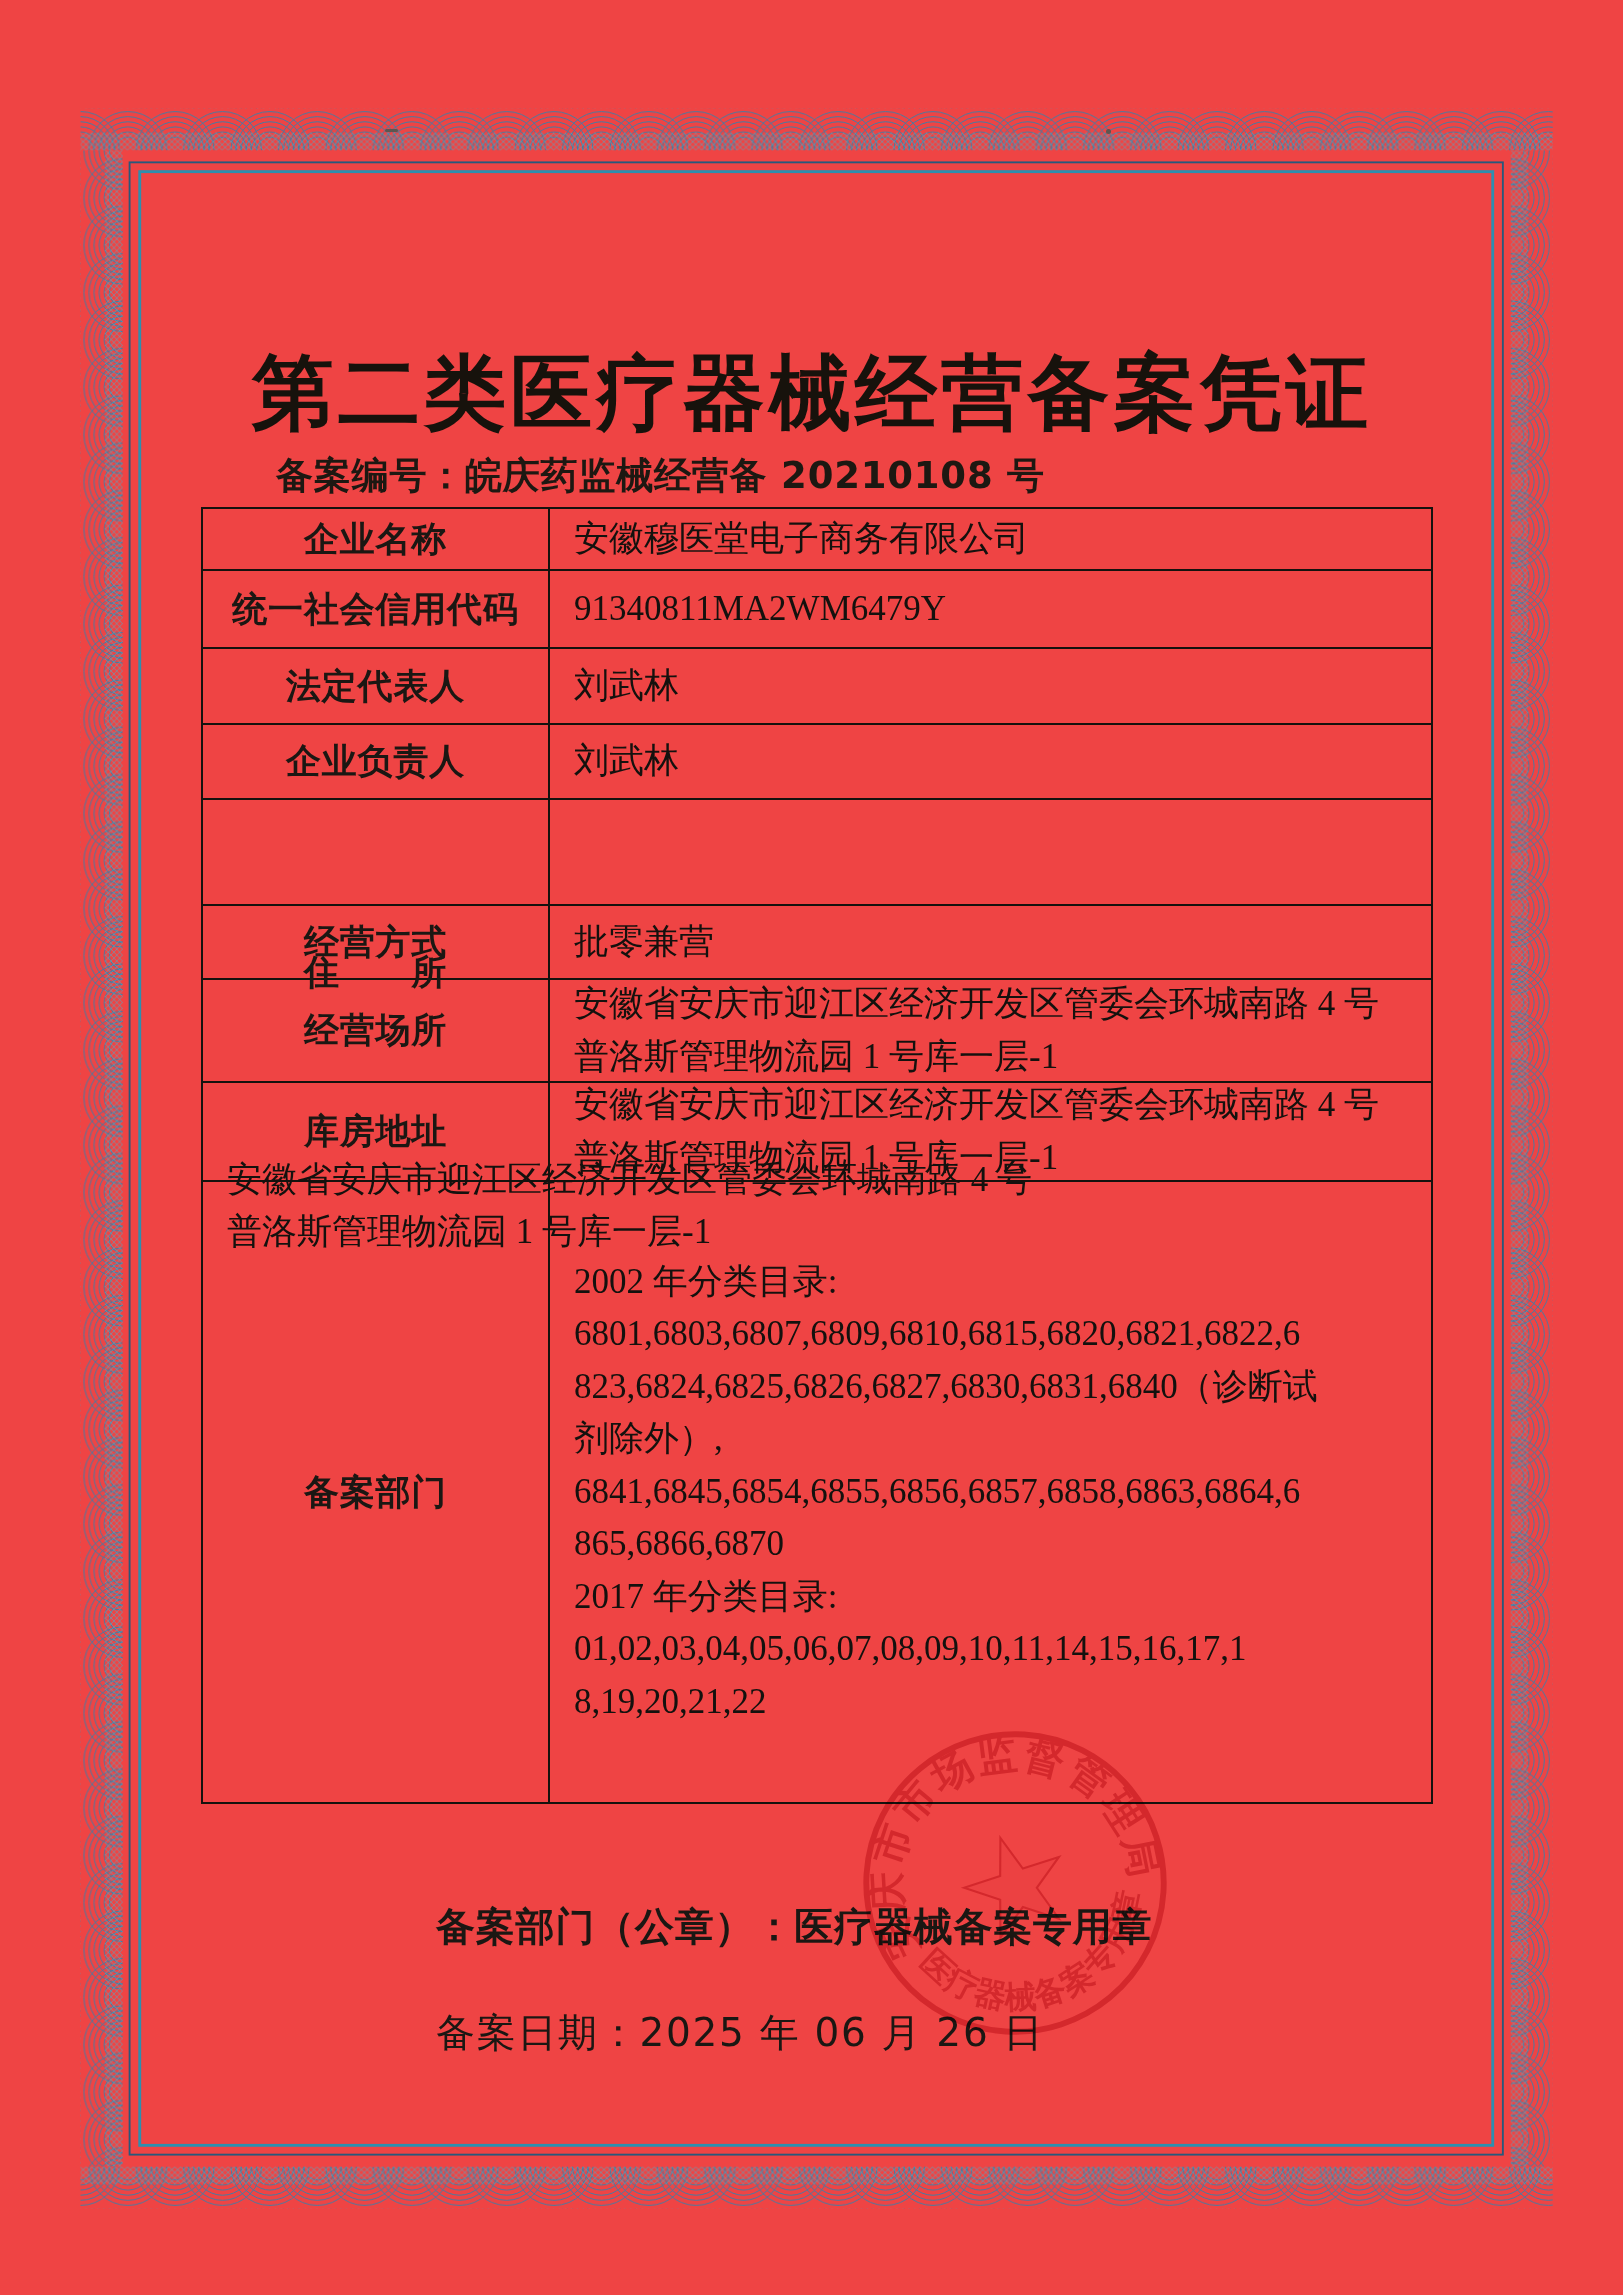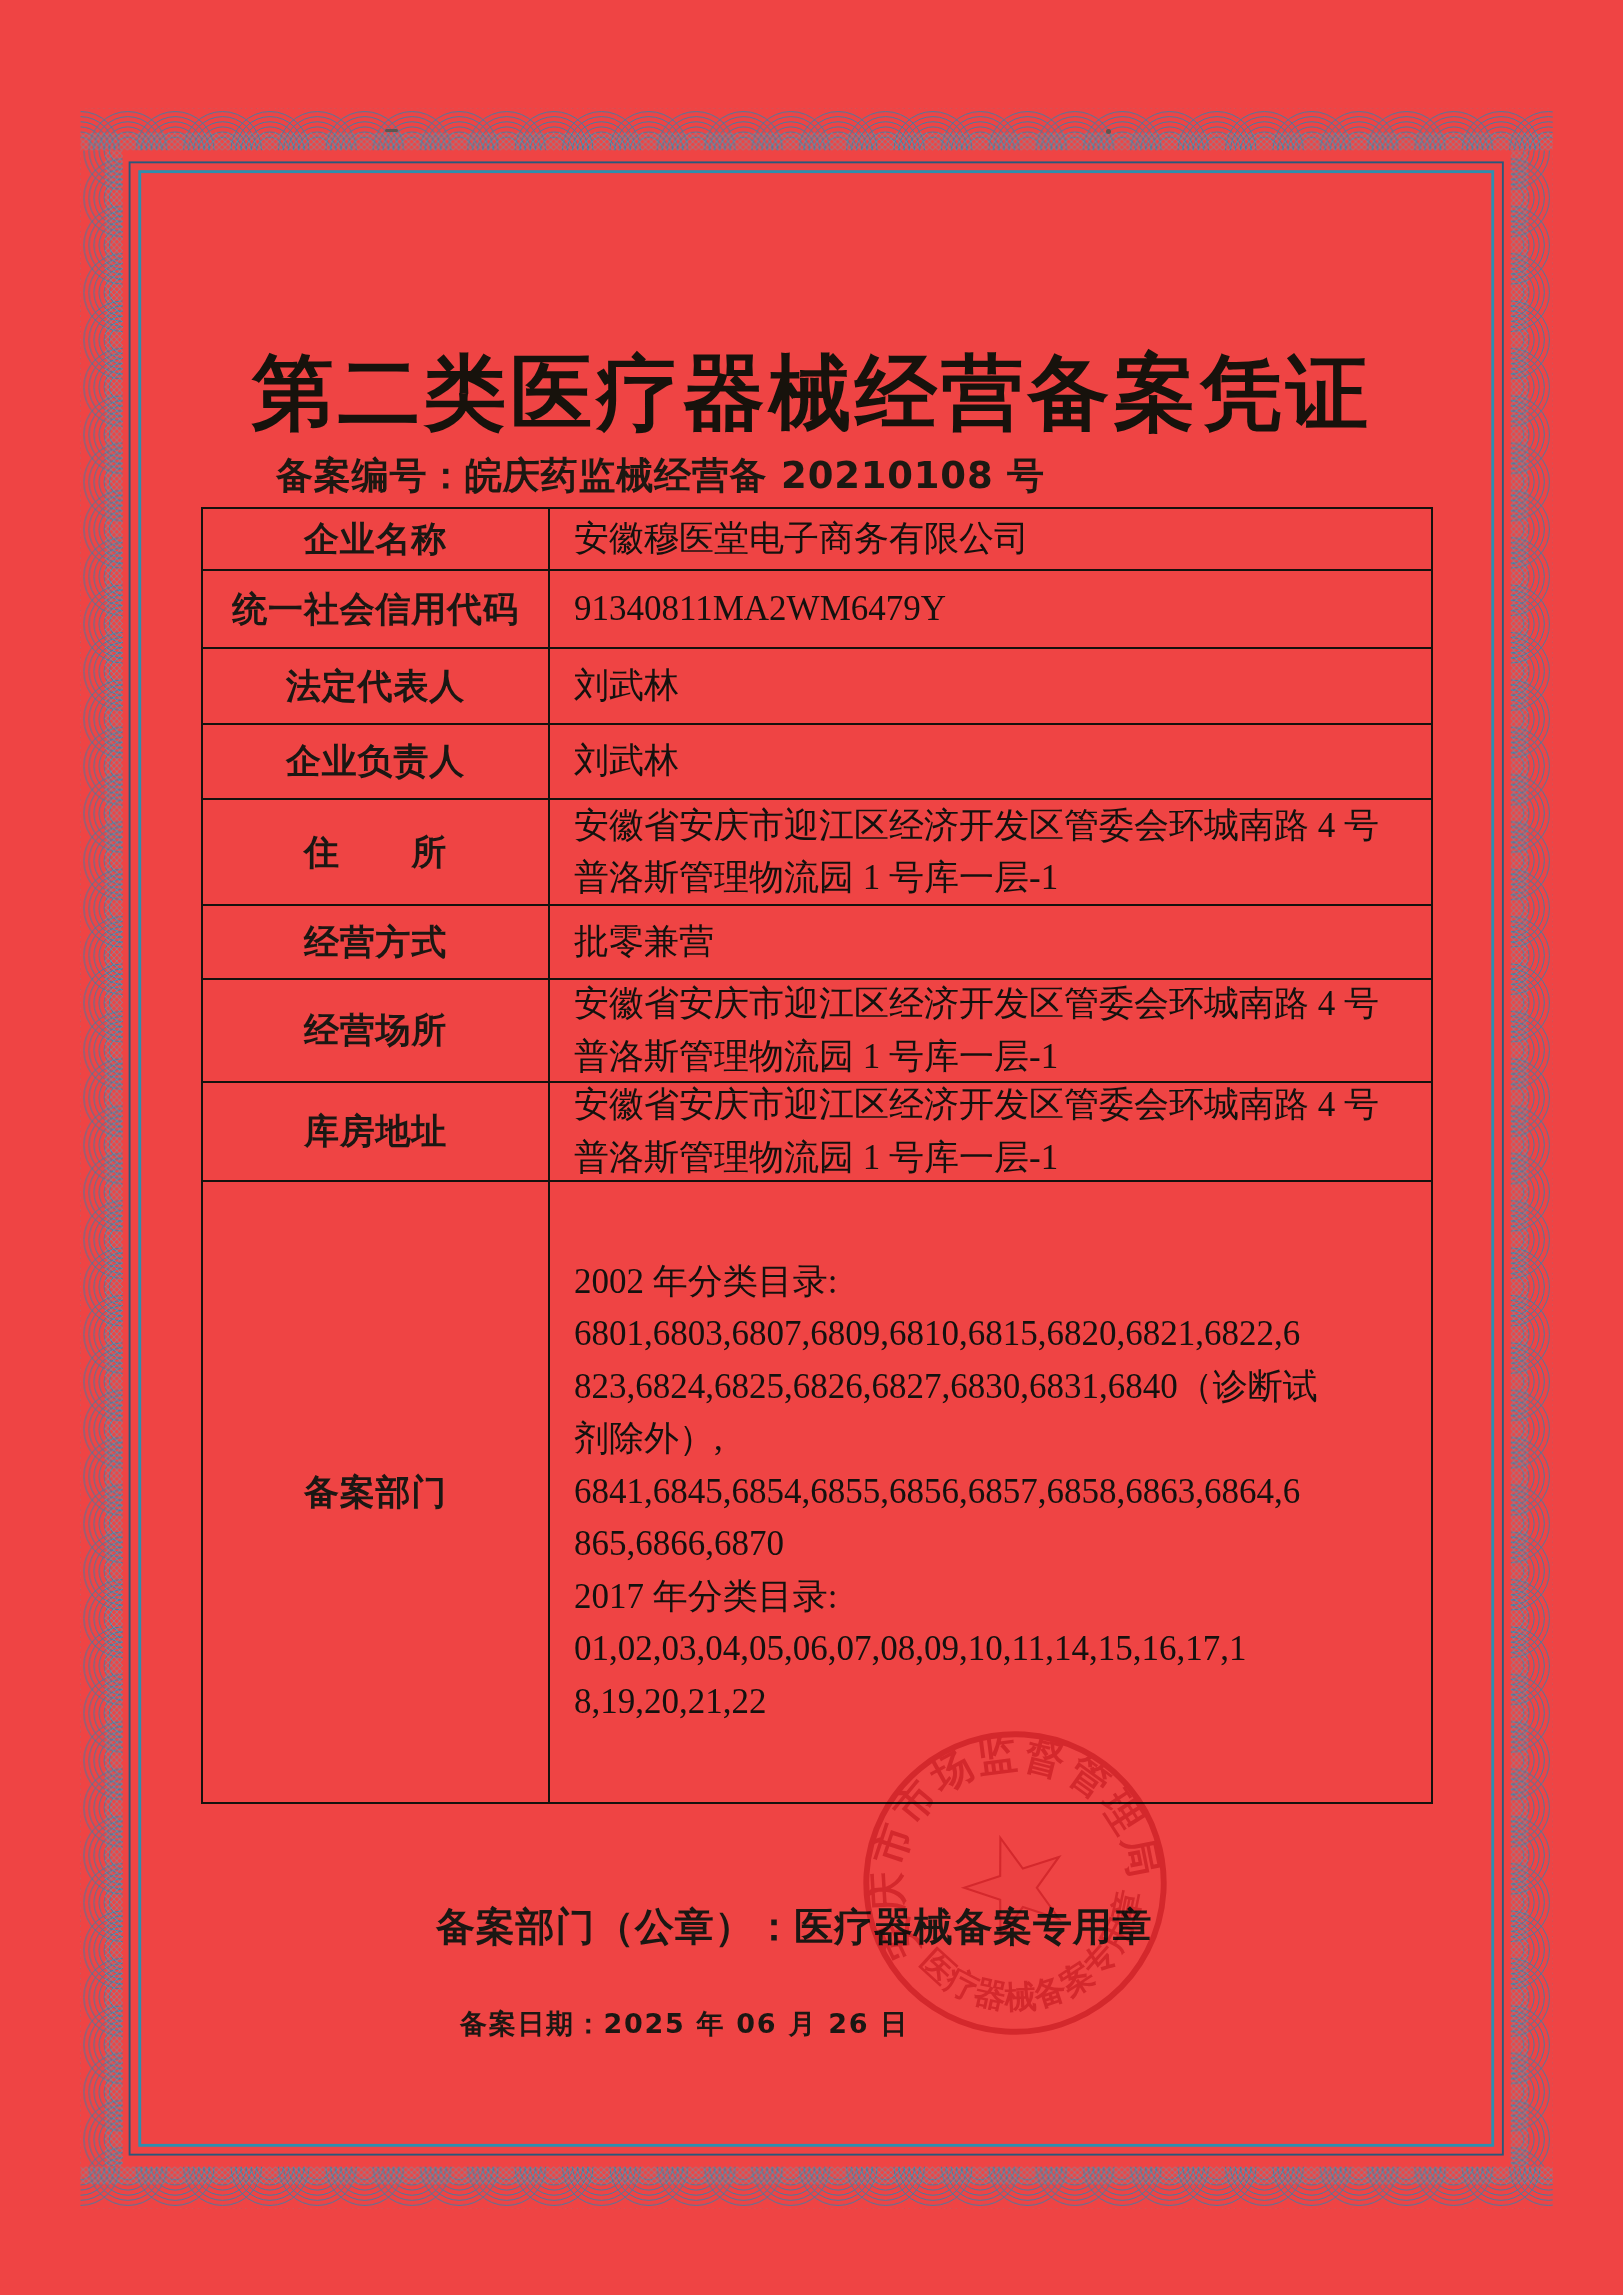--- a/index.html
+++ b/index.html
@@ -15,21 +15,21 @@
               border:2.5px solid #15120e;background:transparent;}
   .trow{display:flex;border-top:2.2px solid #15120e;}
   .trow:first-child{border-top:none;}
   .tlabel{width:345px;flex:0 0 345px;display:flex;align-items:center;justify-content:center;
           text-align:center;font-weight:700;font-size:35px;border-right:2.2px solid #15120e;
           letter-spacing:0.8px;}
   .tvalue{flex:1;display:flex;align-items:center;padding:8.5px 17px 8.5px 24px;
           font-size:35px;line-height:1.5;white-space:pre-line;
           font-family:"Liberation Serif","DejaVu Serif",serif;color:#14110e;}
   .dept{position:absolute;left:436px;top:1900px;font-size:39px;font-weight:700;letter-spacing:0.8px;}
-  .date{position:absolute;left:460px;top:2006px;font-size:27px;font-weight:700;letter-spacing:1.7px;}
+  .date{position:absolute;left:436px;top:2006px;font-size:39px;font-weight:400;letter-spacing:1.7px;}
   .seal{position:absolute;left:846px;top:1714px;width:338px;height:338px;
         mix-blend-mode:multiply;opacity:.8;}
   .seal text{font-family:"DejaVu Sans",sans-serif;font-weight:700;}
   .art{position:absolute;background:#5c5650;}
   .art.dash{width:12.7px;height:3.4px;border-radius:1.7px;}
   .art.dot{width:5px;height:5px;border-radius:2.5px;}
 </style>
 </head>
 <body>
 
@@ -323,21 +323,21 @@
   <div class="trow" style="height: 74px;">
     <div class="tlabel">法定代表人</div>
     <div class="tvalue">刘武林</div>
   </div>
 
   <div class="trow" style="height: 73px;">
     <div class="tlabel">企业负责人</div>
     <div class="tvalue">刘武林</div>
   </div>
 
-  <div class="trow" style="height: 104px;">
+  <div class="trow" style="height: 104px; flex-direction: column;">
     <div class="tlabel">住　　所</div>
     <div class="tvalue">安徽省安庆市迎江区经济开发区管委会环城南路 4 号
 普洛斯管理物流园 1 号库一层-1</div>
   </div>
 
   <div class="trow" style="height: 72px;">
     <div class="tlabel">经营方式</div>
     <div class="tvalue">批零兼营</div>
   </div>
 

